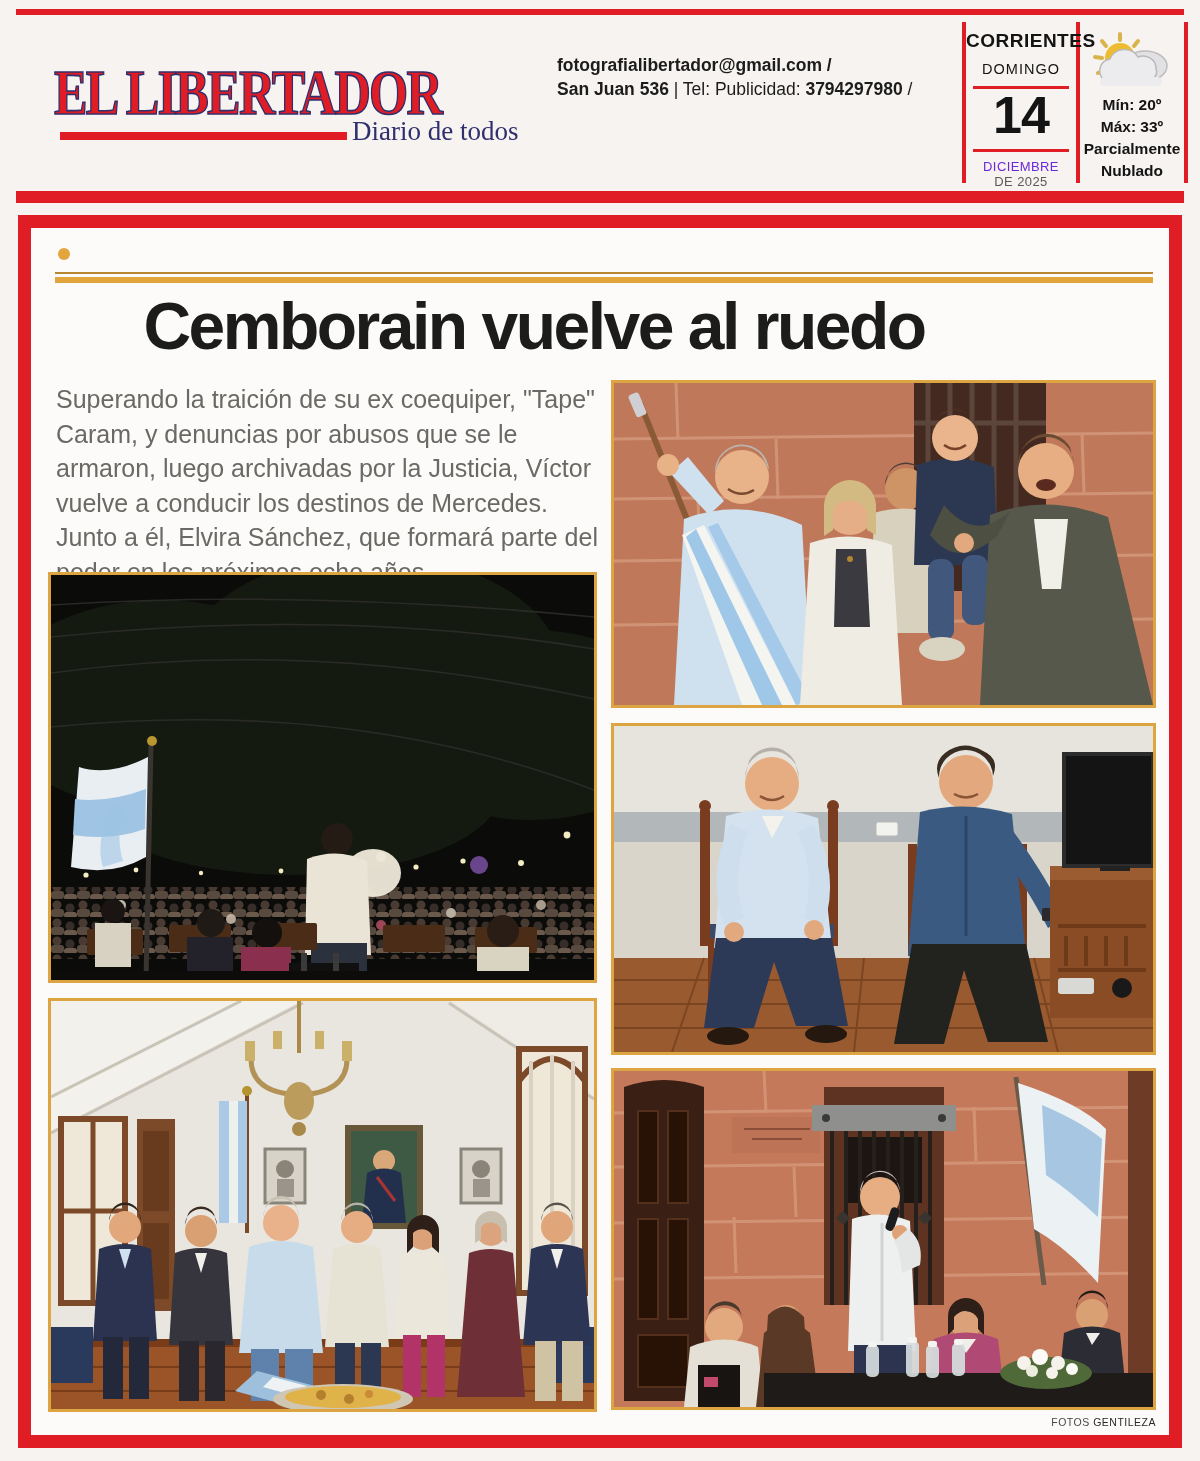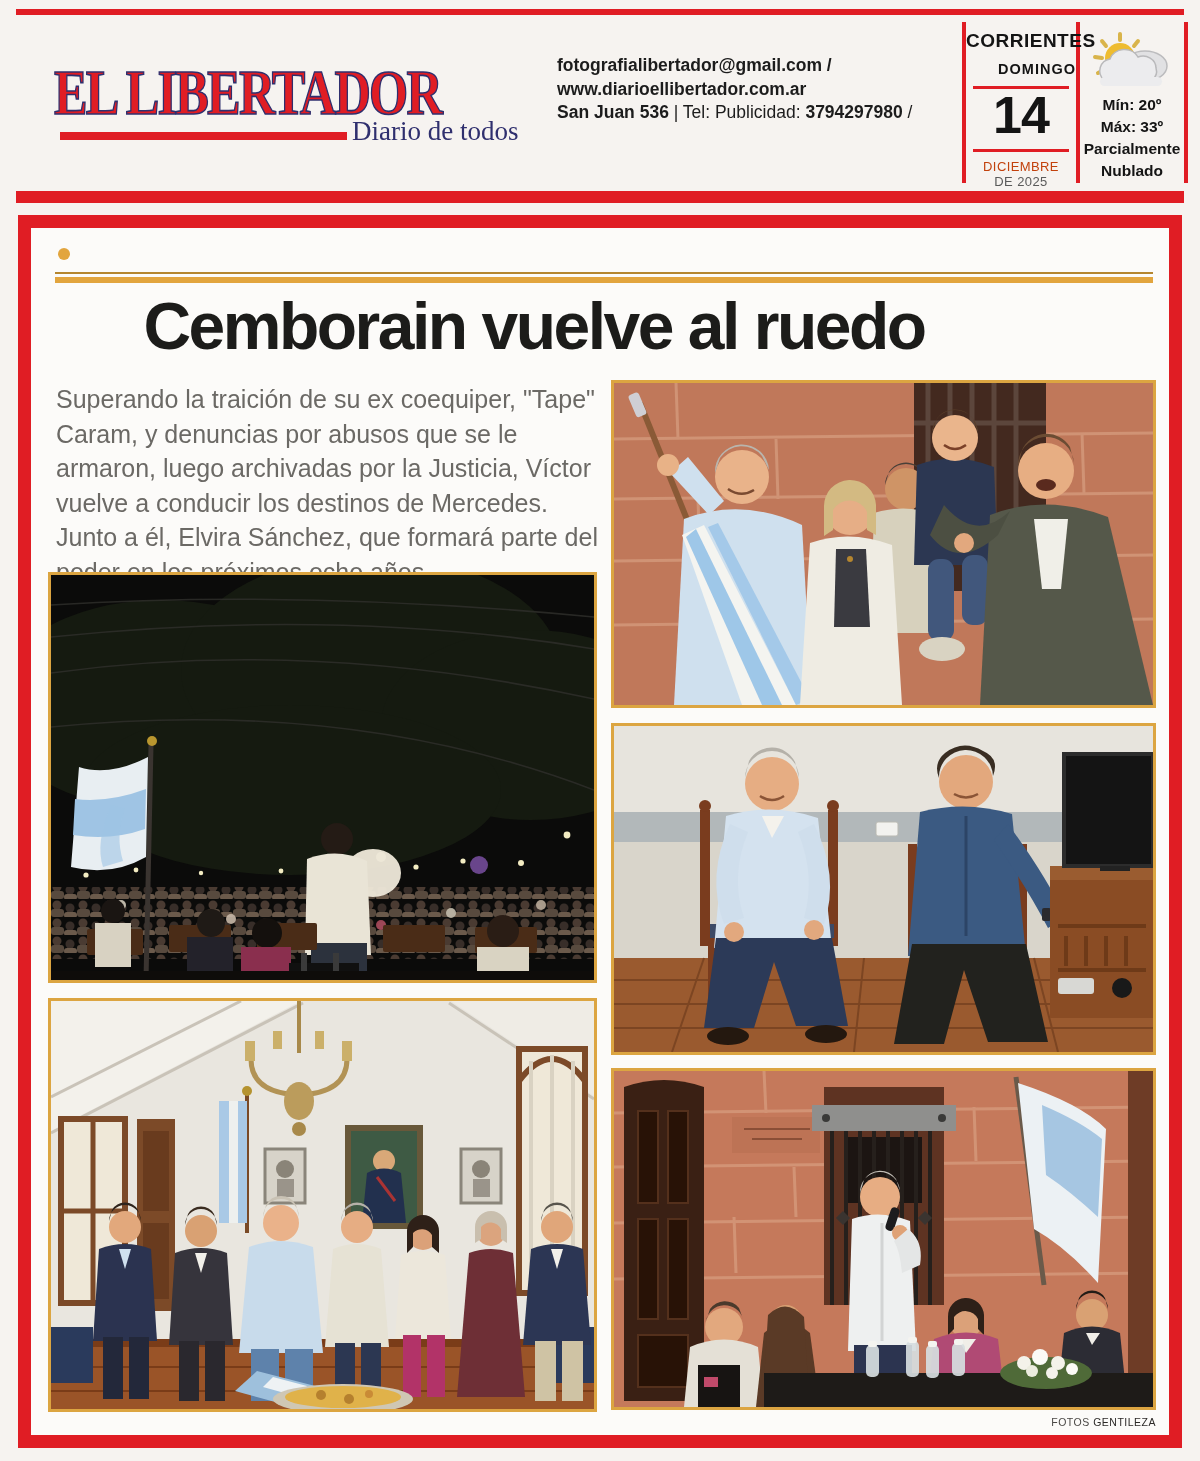--- a/index.html
+++ b/index.html
@@ -25,24 +25,24 @@
     position:absolute; left:352px; top:116px; width:130px;
     font-family:Liberation Serif, serif; font-size:27px; color:#2f2f6e; white-space:nowrap;
   }
   .contact{ position:absolute; left:557px; top:54px; width:400px;
     font-size:17.5px; line-height:23.5px; color:#1c1c1c; }
   .contact b{ font-weight:bold; }
   .vline{ position:absolute; top:22px; height:161px; width:4px; }
   .v1{ left:962px; } .v2{ left:1076px; } .v3{ left:1184px; }
   .datebox{ position:absolute; left:966px; top:22px; width:110px; text-align:center; color:#141414; }
   .db-city{ margin-top:8px; font-size:19px; font-weight:bold; letter-spacing:.5px; }
-  .db-day{ margin-top:9px; font-size:14.5px; font-weight:bold; letter-spacing:1px;text-align:right; }
+  .db-day{ margin-top:9px; font-size:14.5px; font-weight:normal; letter-spacing:1px; }
   .db-rule{ margin:9px auto 0; width:96px; height:3px; }
   .db-num{ margin-top:1px; font-size:52px; font-weight:bold; line-height:50px; letter-spacing:-1px; }
-  .db-month{ margin-top:7px; font-size:13px; color:#c2410c; letter-spacing:.4px; }
+  .db-month{ margin-top:7px; font-size:13px; color:#6d28d9; letter-spacing:.4px; }
   .db-year{ font-size:13px; color:#5a5a5a; letter-spacing:.4px; }
   .weather{ position:absolute; left:1080px; top:26px; width:104px; text-align:center;
     font-size:15.5px; font-weight:bold; color:#141414; line-height:22px; }
   .weather svg{ display:block; margin:4px auto 2px; }
   
   .frame{ position:absolute; left:18px; top:215px; width:1164px; height:1233px;
     border:13px solid #e01d24; background:#fcfbf9; }
   .kicker-dot{ position:absolute; left:58px; top:248px; width:12px; height:12px;
     border-radius:50%; background:#e2a53e; }
   .kicker{ position:absolute; left:88px; top:243px; font-size:19px; font-weight:bold;
@@ -71,21 +71,20 @@
 
   <div class="topline red"></div>
 
   <div>
     <div class="logo-text">EL LIBERTADOR</div>
     <div class="logo-underline red"></div>
     <div class="tagline">Diario de todos</div>
 
     <div class="contact">
       <div><b>fotografialibertador@gmail.com /</b></div>
-      <div><b>www.diarioellibertador.com.ar</b></div>
       <div><b>San Juan 536</b><span> | Tel: Publicidad: </span><b>3794297980</b><span> /</span></div>
     </div>
 
     <div class="vline v1 red"></div>
     <div class="vline v2 red"></div>
     <div class="vline v3 red"></div>
 
     <div class="datebox">
       <div class="db-city">CORRIENTES</div>
       <div class="db-day">DOMINGO</div>

